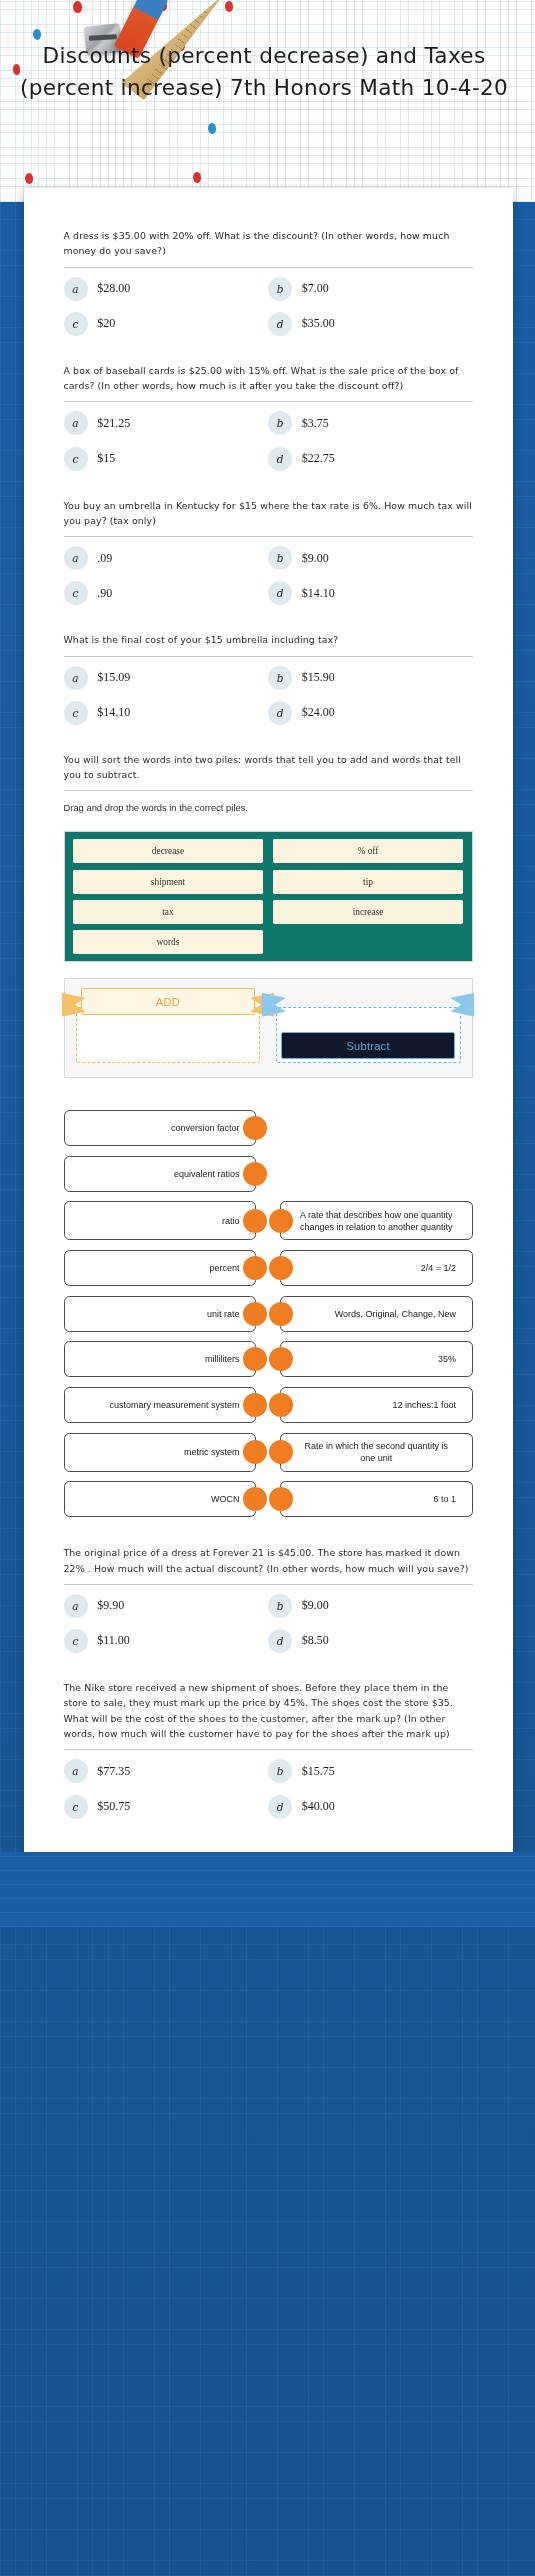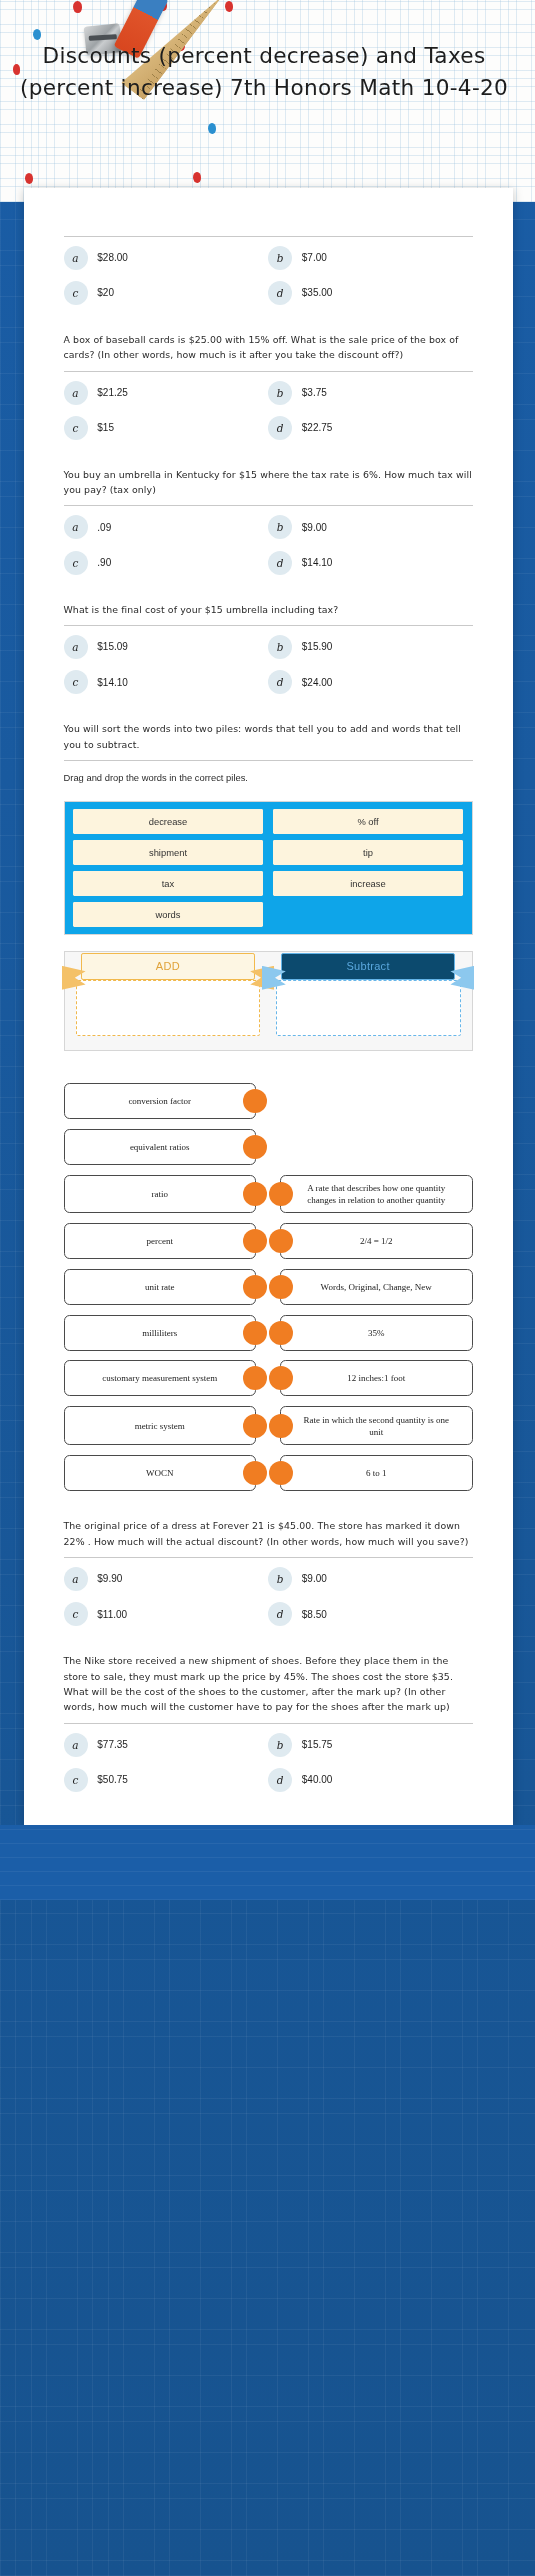--- a/index.html
+++ b/index.html
@@ -125,39 +125,40 @@
     width: 24px; height: 24px;
     border-radius: 50%;
     background: #dfeaf0;
     color: #1f1f1f;
     font-size: 10.5px;
     font-style: italic;
     font-family: "DejaVu Serif", serif;
     display: flex; align-items: center; justify-content: center;
   }
   .choice-text {
-    font-size: 10px;
+    font-size: 12px;
     color: #1d1d1d;
-    font-family: Liberation Sans, sans-serif;
+    font-family: Liberation Serif, serif;
   }
 
   
   .dd-instruction {
     font-size: 9.4px;
     color: #2b2b2b;
     margin: 11px 0 18px 0;
     font-family: "Liberation Sans", sans-serif;
   }
   .dd-panel {
     border: 0.7px solid #d6d6d6;
-    background: #0ea5e9;
+    background: #0f766e;
     padding: 7px 8.4px;
     display: grid;
     grid-template-columns: 1fr 1fr;
     gap: 6.3px 9.8px;
+    font-family: Liberation Serif, serif;
   }
   .dd-word {
     background: #fdf4dd;
     border-radius: 1.4px;
     text-align: center;
     font-size: 9.4px;
     color: #333;
     padding: 7px 2.8px;
   }
   .dd-word.empty { background: transparent; }
@@ -171,34 +172,34 @@
     display: grid;
     grid-template-columns: 1fr 1fr;
     gap: 15.4px;
     position: relative;
   }
   .bin { position: relative; padding-top: 15.4px; }
   .banner {
     position: absolute;
     top: -2.8px; left: 5.6px; right: 5.6px;
     height: 18px;
-    display: flex; align-items: flex-end; justify-content: center;
+    display: flex; align-items: flex-start; justify-content: center;
     font-size: 11px;
     letter-spacing: 0.3px;
     z-index: 3;
   }
   .banner .ribbon-body {
     position: relative;
     width: 100%;
     height: 26.5px;
     display: flex; align-items: center; justify-content: center;
     border-radius: 2.1px;
   }
   .banner.add .ribbon-body { background: #fdf6e3; border: 1.4px solid #f2b94c; color: #e0a33a; }
-  .banner.sub .ribbon-body { background: #0c4a6e; border: 1.4px solid #63b4e8; color: #5aa7dd; }
+  .banner.sub .ribbon-body { background: #0f172a; border: 1.4px solid #63b4e8; color: #5aa7dd; margin-top: 44px; }
   .ribbon-tail {
     position: absolute;
     top: 4.2px;
     width: 24px; height: 24px;
     z-index: 1;
   }
   .ribbon-tail.left  { left: -19.5px;  background: #f4c168; clip-path: polygon(0 0, 100% 22%, 55% 50%, 100% 78%, 0 100%); }
   .ribbon-tail.left.blue { background: #8cc8ee; }
   .ribbon-tail.right { right: -19.5px; background: #f4c168; clip-path: polygon(100% 0, 0 22%, 45% 50%, 0 78%, 100% 100%); }
   .ribbon-tail.right.blue { background: #8cc8ee; }
@@ -220,27 +221,26 @@
     align-items: stretch;
   }
   .match-card {
     position: relative;
     border: 0.7px solid #4a4a4a;
     border-radius: 5.6px;
     background: #fff;
     min-height: 36px;
     display: flex;
     align-items: center;
-    justify-content: center;
+    justify-content: flex-end;
     padding: 6.3px 15.4px;
     font-size: 9px;
     line-height: 12px;
     color: #222;
     text-align: center;
-    font-family: Liberation Serif, serif;
   }
   .knob {
     position: absolute;
     width: 24px; height: 24px;
     border-radius: 50%;
     background: #f07d22;
     top: 50%;
     transform: translateY(-50%);
     z-index: 2;
   }
@@ -294,20 +294,21 @@
   </div>
 
   <div class="side-doodles"></div>
   <div class="side-doodles r"></div>
 
   <div class="card">
     <div class="card-inner">
 
       <div id="questions-top">
           <div class="qblock">
+            <div class="qtext">A dress is $35.00 with 20% off.  What is the discount? (In other words, how much money do you save?)</div>
             <div class="qrule"></div>
             <div class="choices">
               <div class="choice">
                 <span class="choice-letter">a</span>
                 <span class="choice-text">$28.00</span>
               </div>
               <div class="choice">
                 <span class="choice-letter">b</span>
                 <span class="choice-text">$7.00</span>
               </div>

